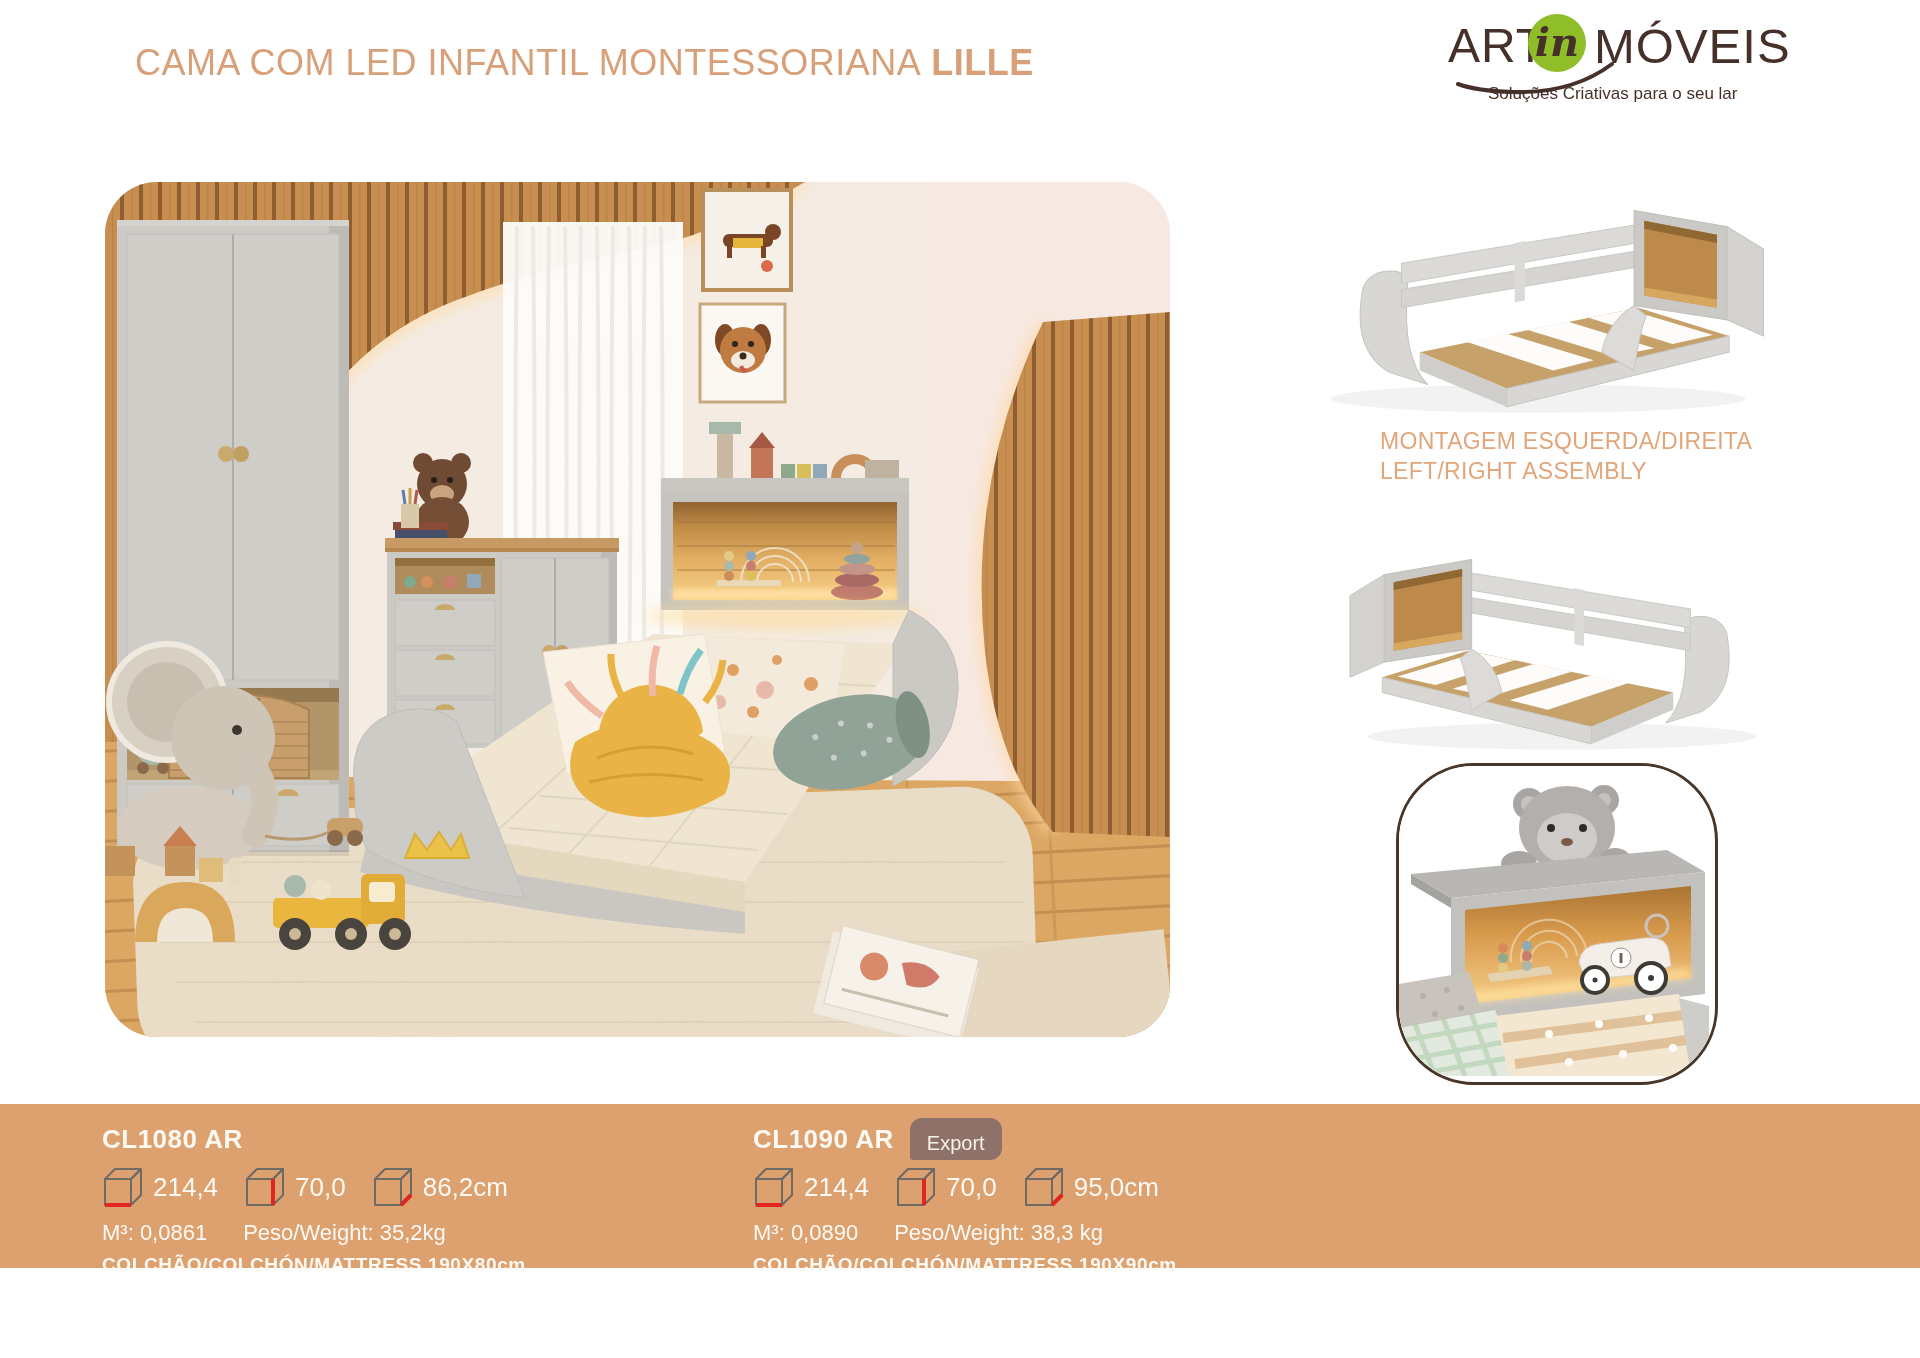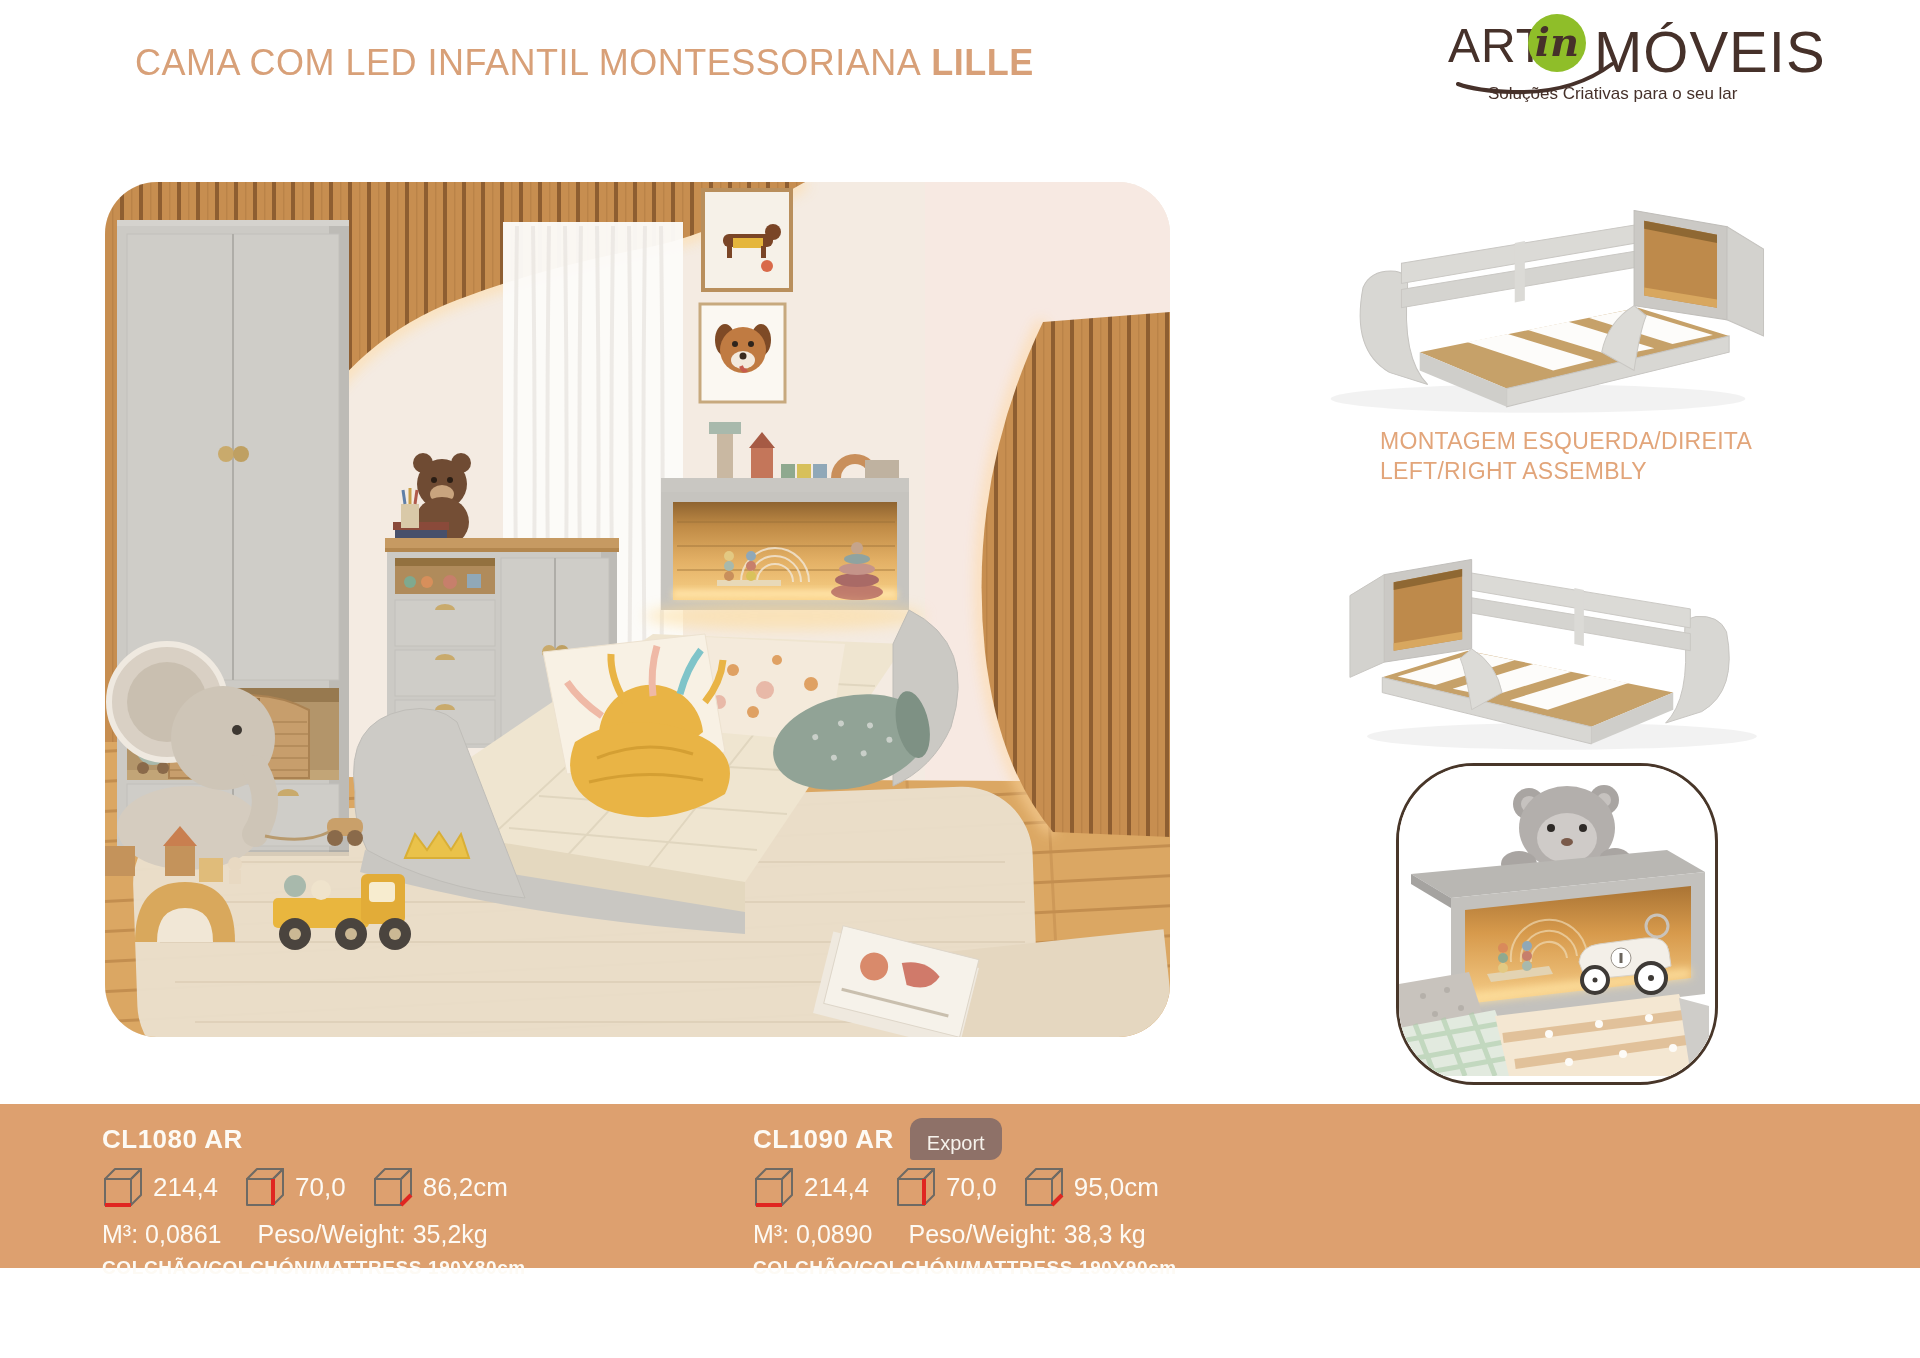--- a/index.html
+++ b/index.html
@@ -11,21 +11,21 @@
               color:#D8A078;font-weight:300;white-space:nowrap;margin-left:32px;}
   .page-title .t-bold{font-weight:700;margin-left:10px;color:#D8A078;}
 
   .logo{position:absolute;left:1448px;top:16px;width:330px;height:92px;}
   .logo .w-art{position:absolute;left:0;top:2px;font-size:48px;font-weight:300;
                letter-spacing:1px;color:#46312A;}
   .logo .g-circle{position:absolute;left:80px;top:-2px;width:58px;height:58px;border-radius:50%;
                   background:#8FBE29;text-align:center;}
   .logo .w-in{font-family:"DejaVu Serif",serif;font-style:italic;font-weight:700;
               font-size:40px;line-height:56px;color:#46312A;}
-  .logo .w-moveis{position:absolute;left:146px;top:2px;font-size:58px;font-weight:300;
+  .logo .w-moveis{position:absolute;left:146px;top:2px;font-size:49px;font-weight:300;
                   letter-spacing:1px;color:#46312A;white-space:nowrap;text-align:center;}
   .logo .swoosh{position:absolute;left:4px;top:44px;}
   .logo .tagline{position:absolute;left:40px;top:68px;font-size:17px;color:#46312A;white-space:nowrap;}
 
   
   .photo-main{position:absolute;left:105px;top:182px;width:1065px;height:855px;
               border-radius:52px;overflow:hidden;background:#F4EBE2;}
   .photo-main svg{display:block;}
 
   
@@ -40,21 +40,21 @@
   .bottom-bar{position:absolute;left:0;top:1104px;width:1920px;height:164px;background:#DDA06F;}
   .product{position:absolute;top:18px;color:#FDFAF4;}
   .product.p1{left:102px;} .product.p2{left:753px;}
   .product .code-row{display:flex;align-items:center;height:34px;}
   .product .code{font-size:26px;font-weight:700;letter-spacing:.5px;}
   .product .badge{margin-left:16px;background:#8E7168;color:#F6F2EC;font-size:20px;
                   padding:14px 17px 5px;border-radius:12px 12px 12px 3px;}
   .product .dims{margin-top:8px;display:flex;align-items:center;font-size:26px;font-weight:400;}
   .product .dim{display:flex;align-items:center;margin-right:26px;}
   .product .dim svg{margin-right:9px;}
-  .product .meta{margin-top:10px;font-size:25px;font-weight:300;display:flex;}
+  .product .meta{margin-top:10px;font-size:22px;font-weight:300;display:flex;}
   .product .meta .vol{margin-right:36px;}
   .product .mattress{margin-top:8px;font-size:19px;letter-spacing:.6px;font-weight:700;}
 </style>
 </head>
 <body>
 
 <div id="page">
 
   <div class="page-title">
     <span>CAMA COM LED INFANTIL MONTESSORIANA</span><span class="t-bold">LILLE</span>

